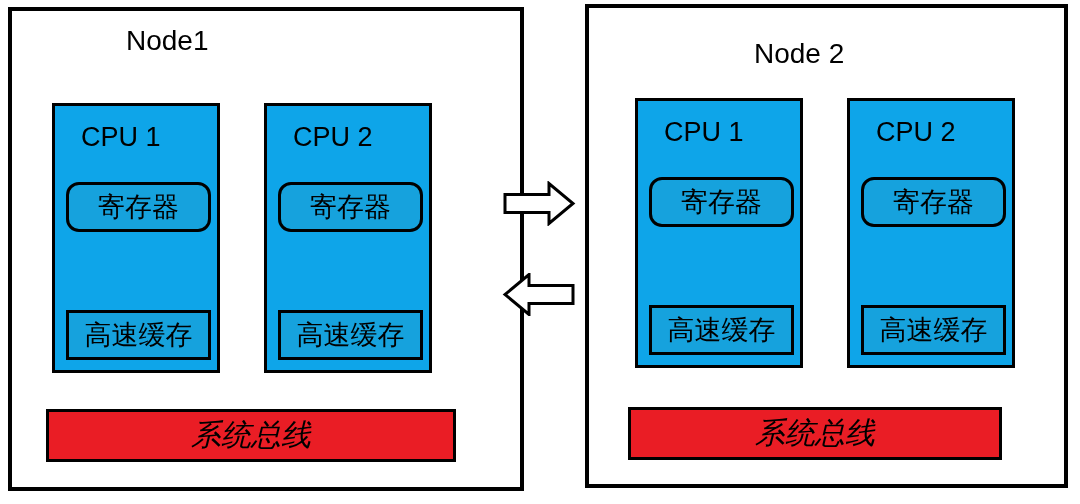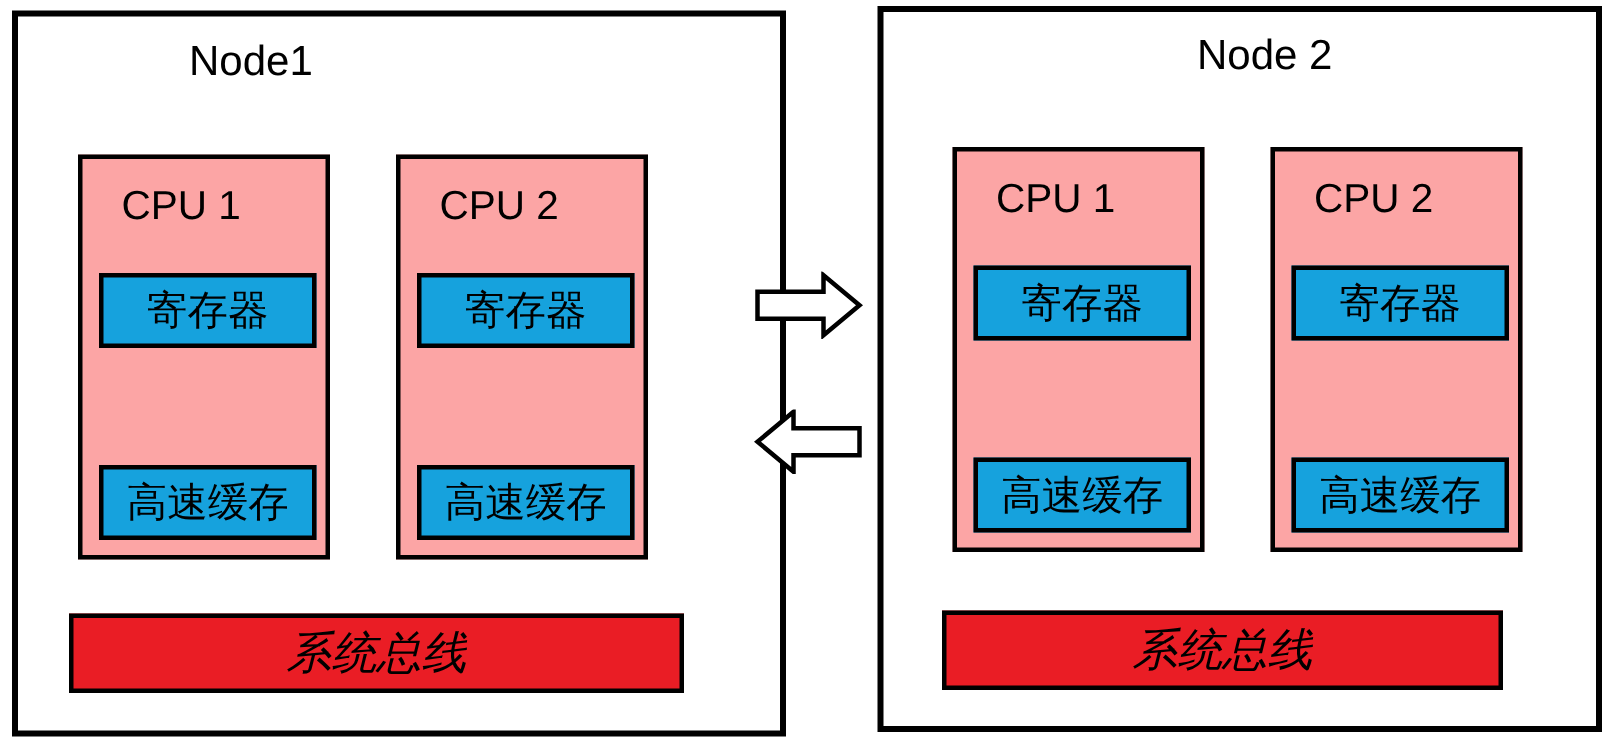--- a/index.html
+++ b/index.html
@@ -14,44 +14,44 @@
   .node {
     position: absolute;
     background: #fff;
     border: 4px solid var(--outline, #000);
   }
   .node1 { left: 8px;   top: 7px; width: 516px; height: 484px; }
   .node2 { left: 585px; top: 4px; width: 483px; height: 484px; }
 
   .node-title { position: absolute; font-size: 28px; white-space: nowrap; }
   .node1 > .node-title { left: 114px; top: 14px; }
-  .node2 > .node-title { left: 165px; top: 13px; margin-left: 44px; }
+  .node2 > .node-title { left: 165px; top: 30px; }
 
   .cpu {
     position: absolute;
     width: 168px; height: 270px;
-    background: #fca5a5;
+    background: #0ea5e9;
     border: 3px solid var(--outline, #000);
   }
   .node1 .cpu1 { left: 40px;  top: 92px; }
   .node1 .cpu2 { left: 252px; top: 92px; }
   .node2 .cpu1 { left: 46px;  top: 90px; }
   .node2 .cpu2 { left: 258px; top: 90px; }
 
   .cpu-label { position: absolute; left: 26px; top: 16px; font-size: 27px; white-space: nowrap; }
 
   .chip {
     position: absolute;
     left: 11px; width: 145px; height: 50px;
     background: var(--component-fill, #16a2dd);
     border: 3px solid var(--outline, #000);
     display: flex; align-items: center; justify-content: center;
     font-size: 27px; white-space: nowrap;
   }
-  .chip.register { top: 76px; }
+  .chip.register { top: 76px; border-radius: 13px; }
   .chip.cache    { top: 156px; margin-top: 48px; }
 
   .bus {
     position: absolute;
     height: 53px;
     background: var(--bus-fill, #ea1d25);
     border: 3px solid var(--outline, #000);
     display: flex; align-items: center; justify-content: center;
     font-size: 30px; white-space: nowrap; font-style: italic;
   }

